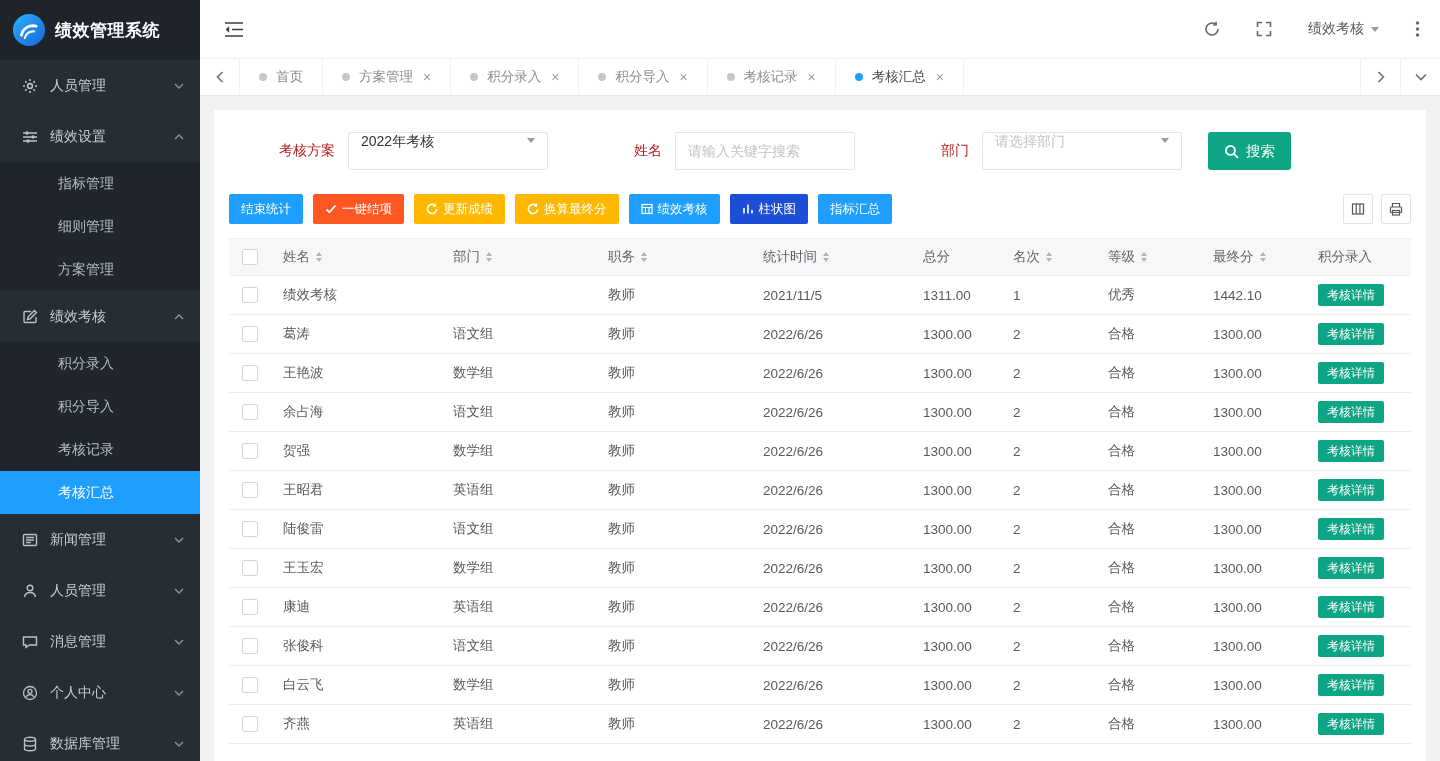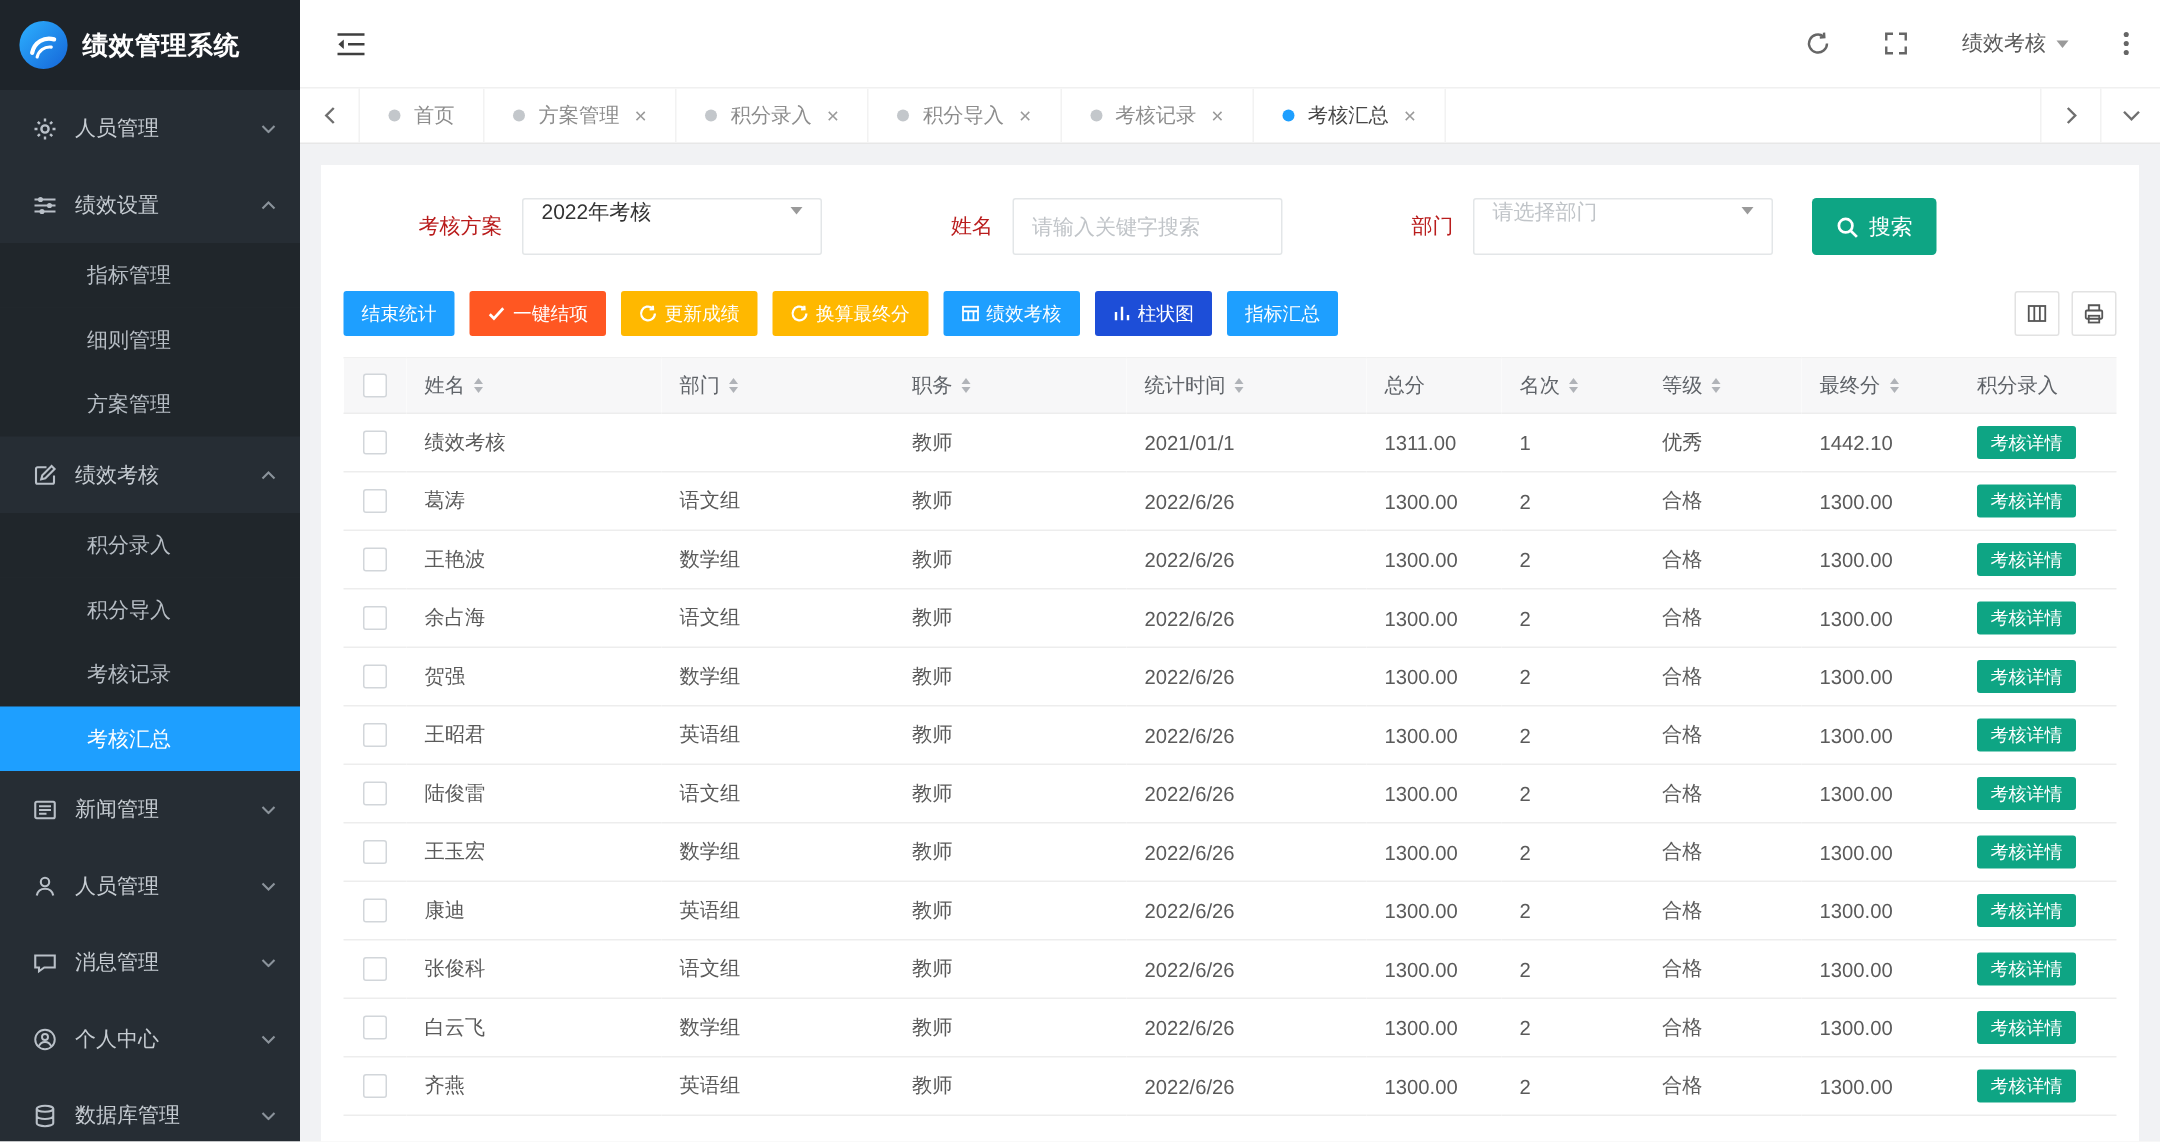--- a/index.html
+++ b/index.html
@@ -530,21 +530,21 @@
     </span>
   </th>
               </tr>
           </thead>
           <tbody>
               <tr>
     <td class="col-cb"><span class="checkbox"></span></td>
     <td class="cell">绩效考核</td>
     <td class="cell"></td>
     <td class="cell">教师</td>
-    <td class="cell">2021/01/1</td>
+    <td class="cell">2021/11/5</td>
     <td class="cell">1311.00</td>
     <td class="cell">1</td>
     <td class="cell">优秀</td>
     <td class="cell">1442.10</td>
     <td><span class="badge">考核详情</span></td>
   </tr>
               <tr>
     <td class="col-cb"><span class="checkbox"></span></td>
     <td class="cell">葛涛</td>
     <td class="cell">语文组</td>

